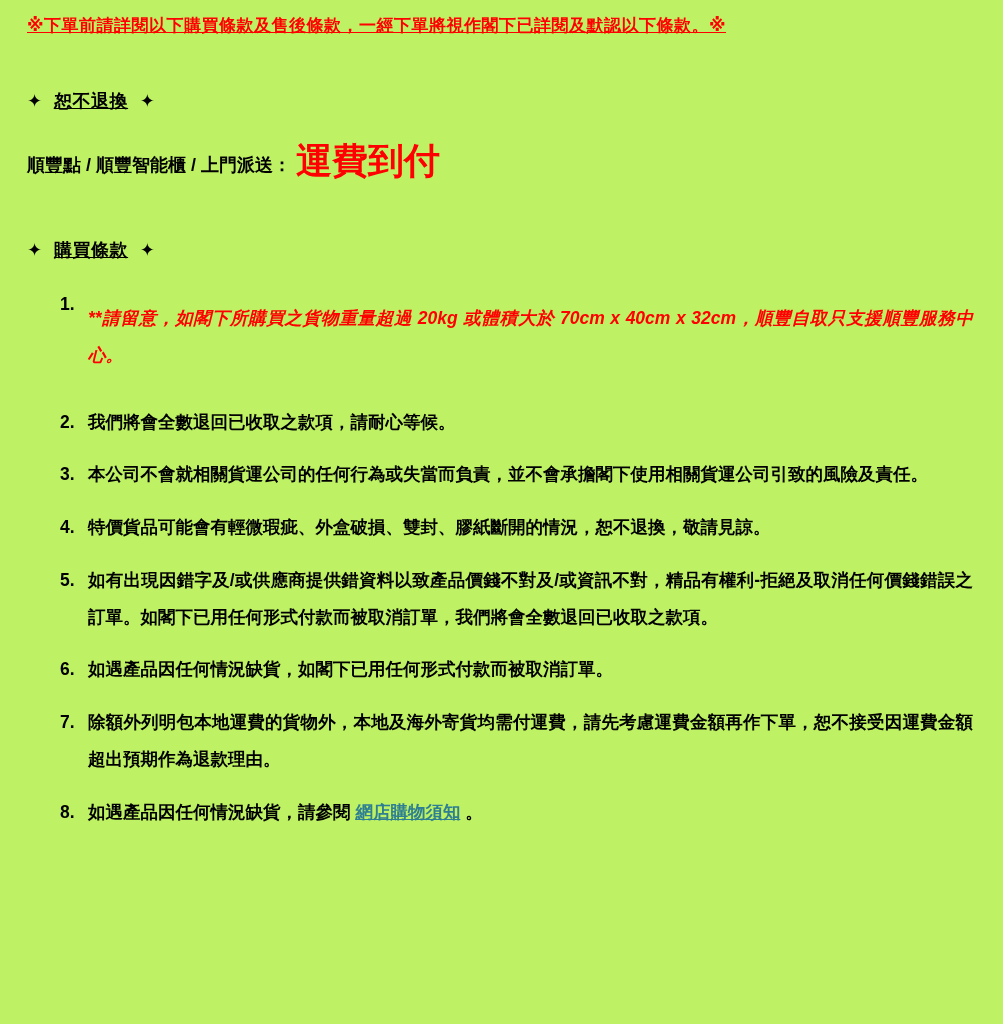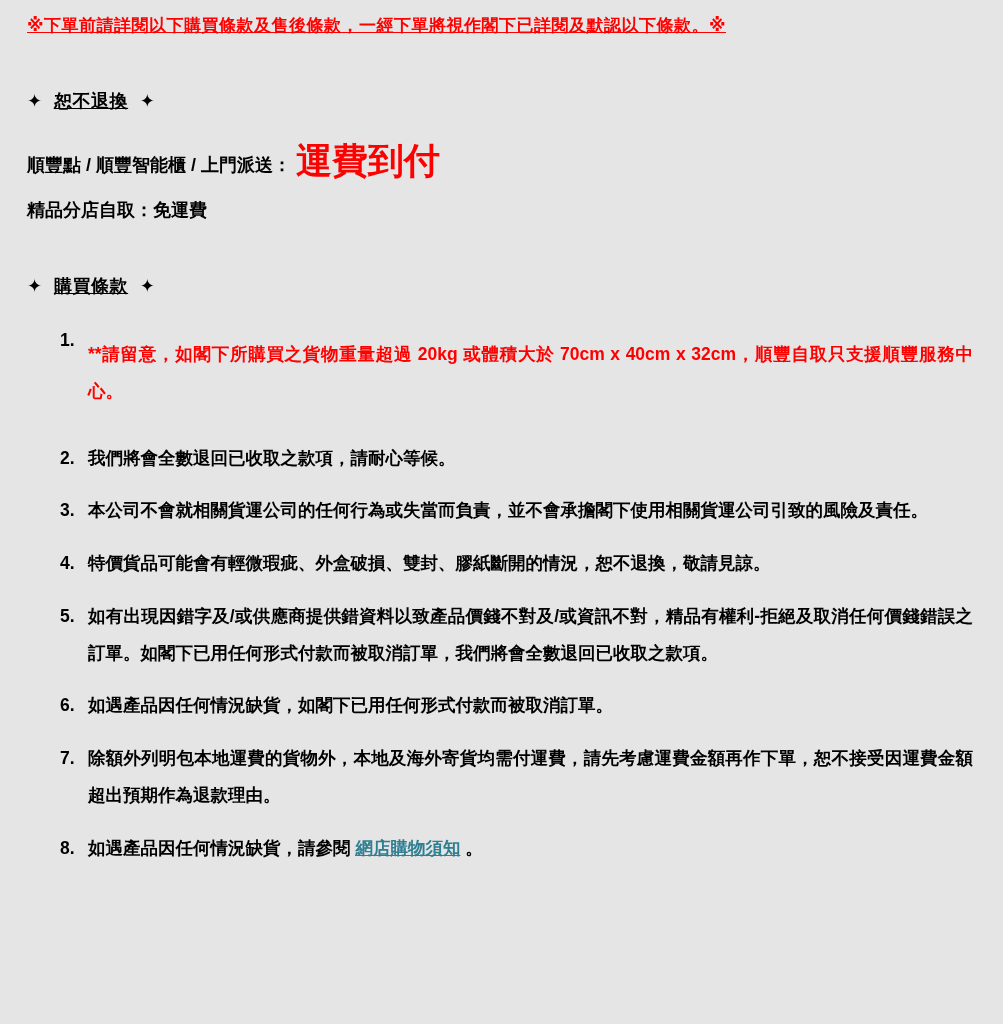--- a/index.html
+++ b/index.html
@@ -7,21 +7,21 @@
     padding: 0;
     background: #ffffff;
     font-family: "Liberation Sans", "DejaVu Sans", sans-serif;
     color: #000000;
   }
   .page {
     width: 1003px;
     min-height: 1024px;
     box-sizing: border-box;
     padding: 14px 30px 40px 27px;
-    background: #e5e5e5;
+    background: #bef264;
   }
   .top-notice {
     margin: 0;
     color: #ff0000;
     font-weight: 700;
     font-size: 17px;
     text-decoration: underline;
     letter-spacing: 0.5px;
   }
   .section-heading {
@@ -80,20 +80,21 @@
   }
   .term-body p {
     margin: 0;
   }
   .u {
     text-decoration: underline;
   }
   .red-note {
     color: #ff0000;
     margin: 14px 0 14px 0 !important;
+    font-style: italic;
   }
   .shop-link {
     color: #2e7f92;
     text-decoration: underline;
     font-weight: 700;
     cursor: pointer;
   }
 </style>
 </head>
 <body>
@@ -106,21 +107,20 @@
     <span class="star">✦</span>
     <span class="heading-text">恕不退換</span>
     <span class="star right">✦</span>
   </h2>
 
   <p class="methods-line">
     <span>順豐點 / 順豐智能櫃 / 上門派送：</span>
     <span class="big-red">運費到付</span>
   </p>
 
-  <p class="pickup-line">精品分店自取：免運費</p>
 
   <h2 class="section-heading terms-heading">
     <span class="star">✦</span>
     <span class="heading-text">購買條款</span>
     <span class="star right">✦</span>
   </h2>
 
   <div class="terms-list">
 
     <div class="term-item">

